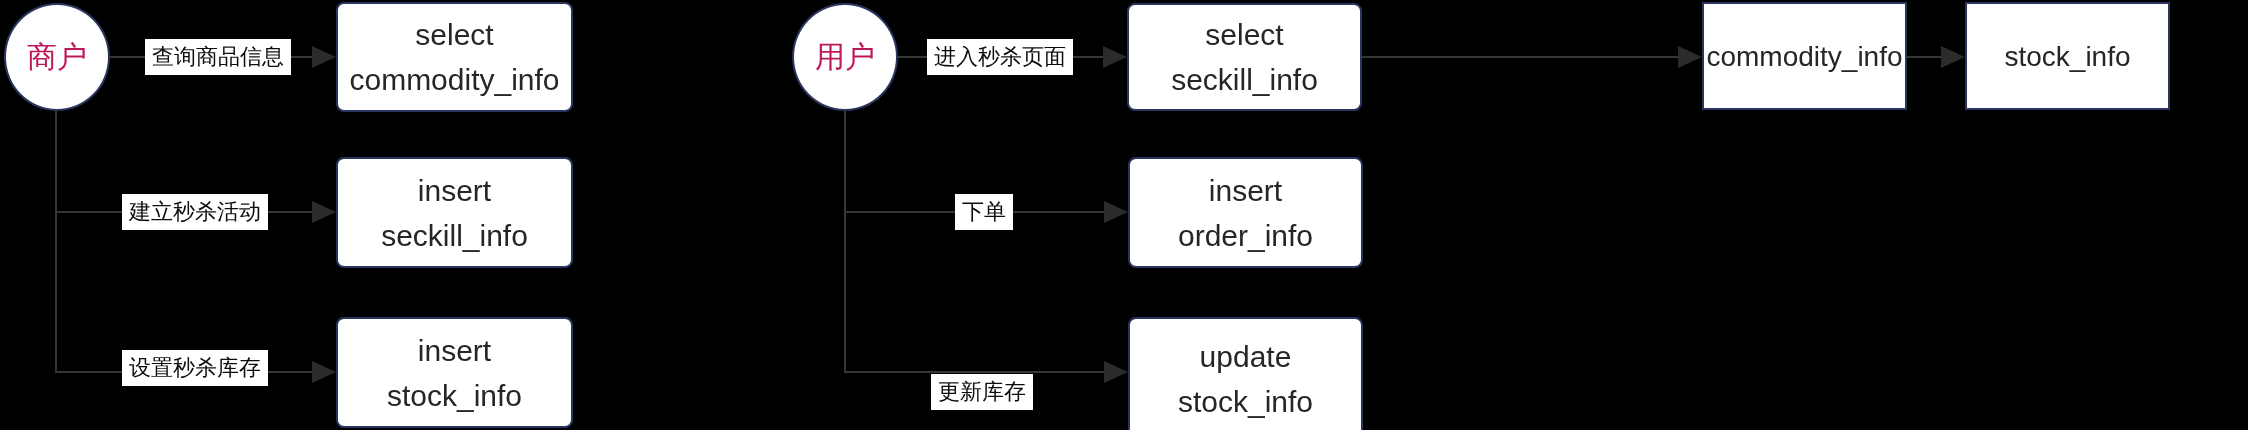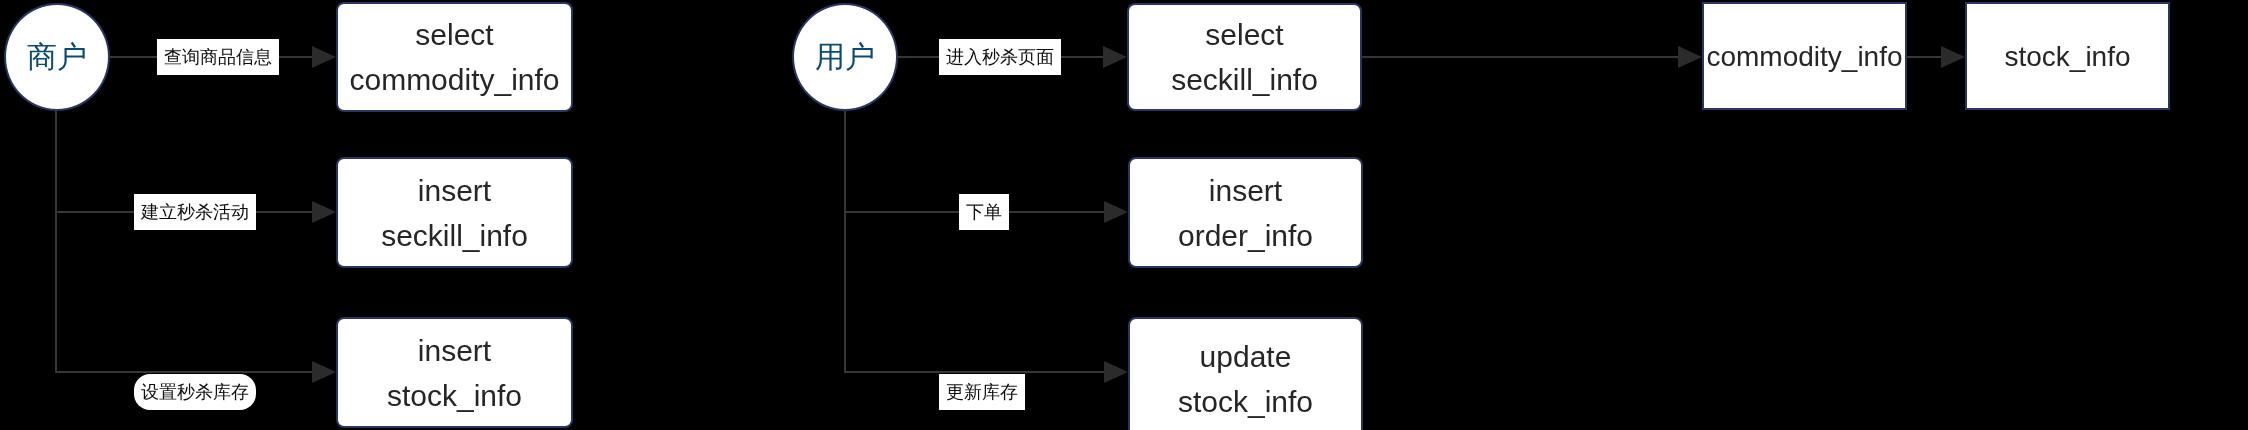--- a/index.html
+++ b/index.html
@@ -21,21 +21,21 @@
     overflow:hidden;
   }
   .actor{
     position:absolute;
     width:106px;height:108px;
     background:var(--node-fill);
     border:2px solid var(--node-border);
     border-radius:50%;
     box-sizing:border-box;
     display:flex;align-items:center;justify-content:center;
-    font-size:30px;color:#0c4a6e;
+    font-size:30px;color:#be185d;
   }
   .node{
     position:absolute;
     background:var(--node-fill);
     border:2px solid var(--node-border);
     box-sizing:border-box;
     display:flex;flex-direction:column;align-items:center;justify-content:center;
     color:var(--node-text);
     font-size:30px;line-height:45px;
     text-align:center;
@@ -49,21 +49,21 @@
     position:absolute;width:0;height:0;
     border-top:11px solid transparent;
     border-bottom:11px solid transparent;
     border-left:24px solid var(--arrowhead);
   }
   .edge-label{
     position:absolute;
     transform:translate(-50%,-50%);
     background:var(--edge-label-bg);
     color:var(--edge-label-text);
-    font-size:18px;line-height:26px;
+    font-size:22px;line-height:26px;
     padding:5px 7px;
     white-space:nowrap;
   }
 </style>
 </head>
 <body>
 
 <div class="stage">
 
   <div class="actor" style="left:4px;top:3px;">
@@ -76,21 +76,21 @@
   <div class="vline" style="left:55px;top:110px;height:263px;"></div>
 
   <div class="hline" style="left:56px;top:211px;width:258px;"></div>
   <div class="arrow" style="left:312px;top:201px;"></div>
 
   <div class="hline" style="left:56px;top:371px;width:258px;"></div>
   <div class="arrow" style="left:312px;top:361px;"></div>
 
   <div class="edge-label" style="left:218px;top:57px;">查询商品信息</div>
   <div class="edge-label" style="left:195px;top:212px;">建立秒杀活动</div>
-  <div class="edge-label" style="left:195px;top:392px;border-radius:16px;">设置秒杀库存</div>
+  <div class="edge-label" style="left:195px;top:368px;">设置秒杀库存</div>
 
   <div class="node rounded" style="left:336px;top:2px;width:237px;height:110px;">
     <span class="tl">select</span>
     <span class="tl">commodity_info</span>
   </div>
   <div class="node rounded" style="left:336px;top:157px;width:237px;height:111px;">
     <span class="tl">insert</span>
     <span class="tl">seckill_info</span>
   </div>
   <div class="node rounded" style="left:336px;top:317px;width:237px;height:111px;">

